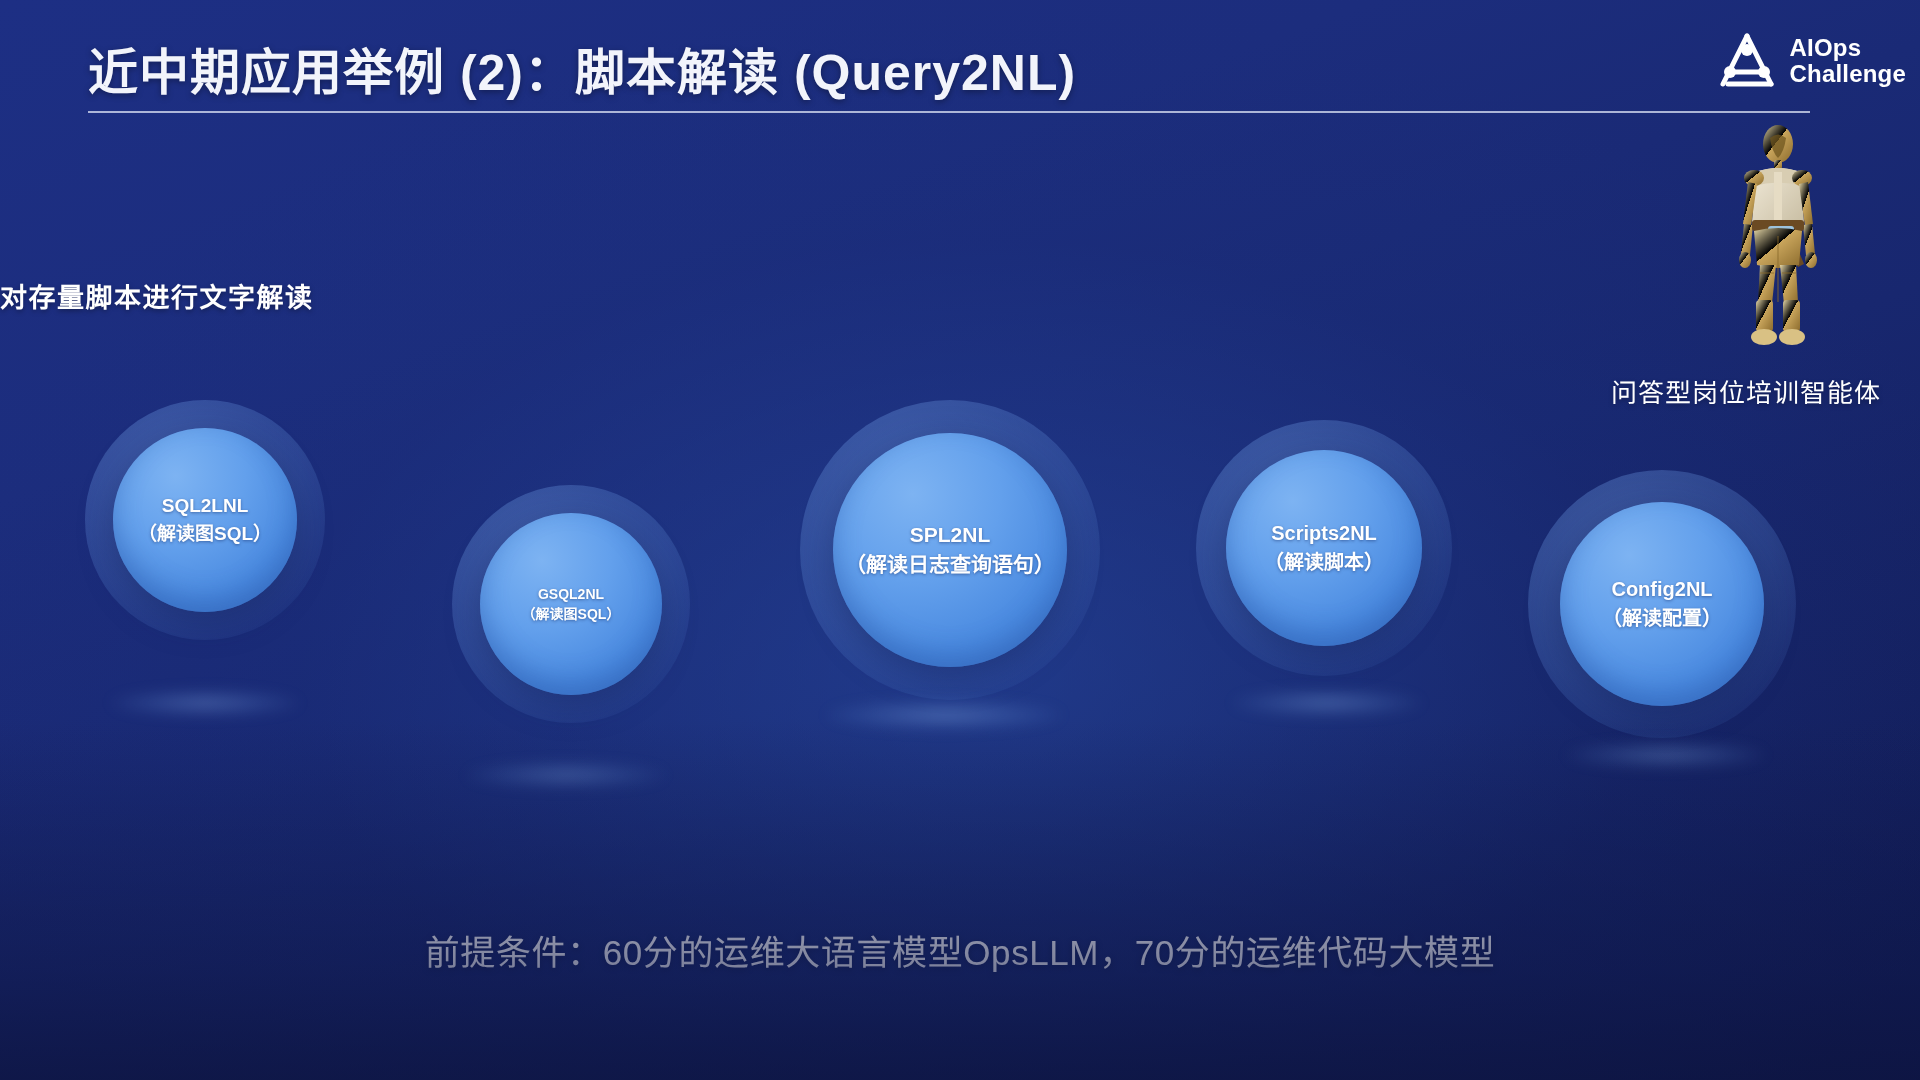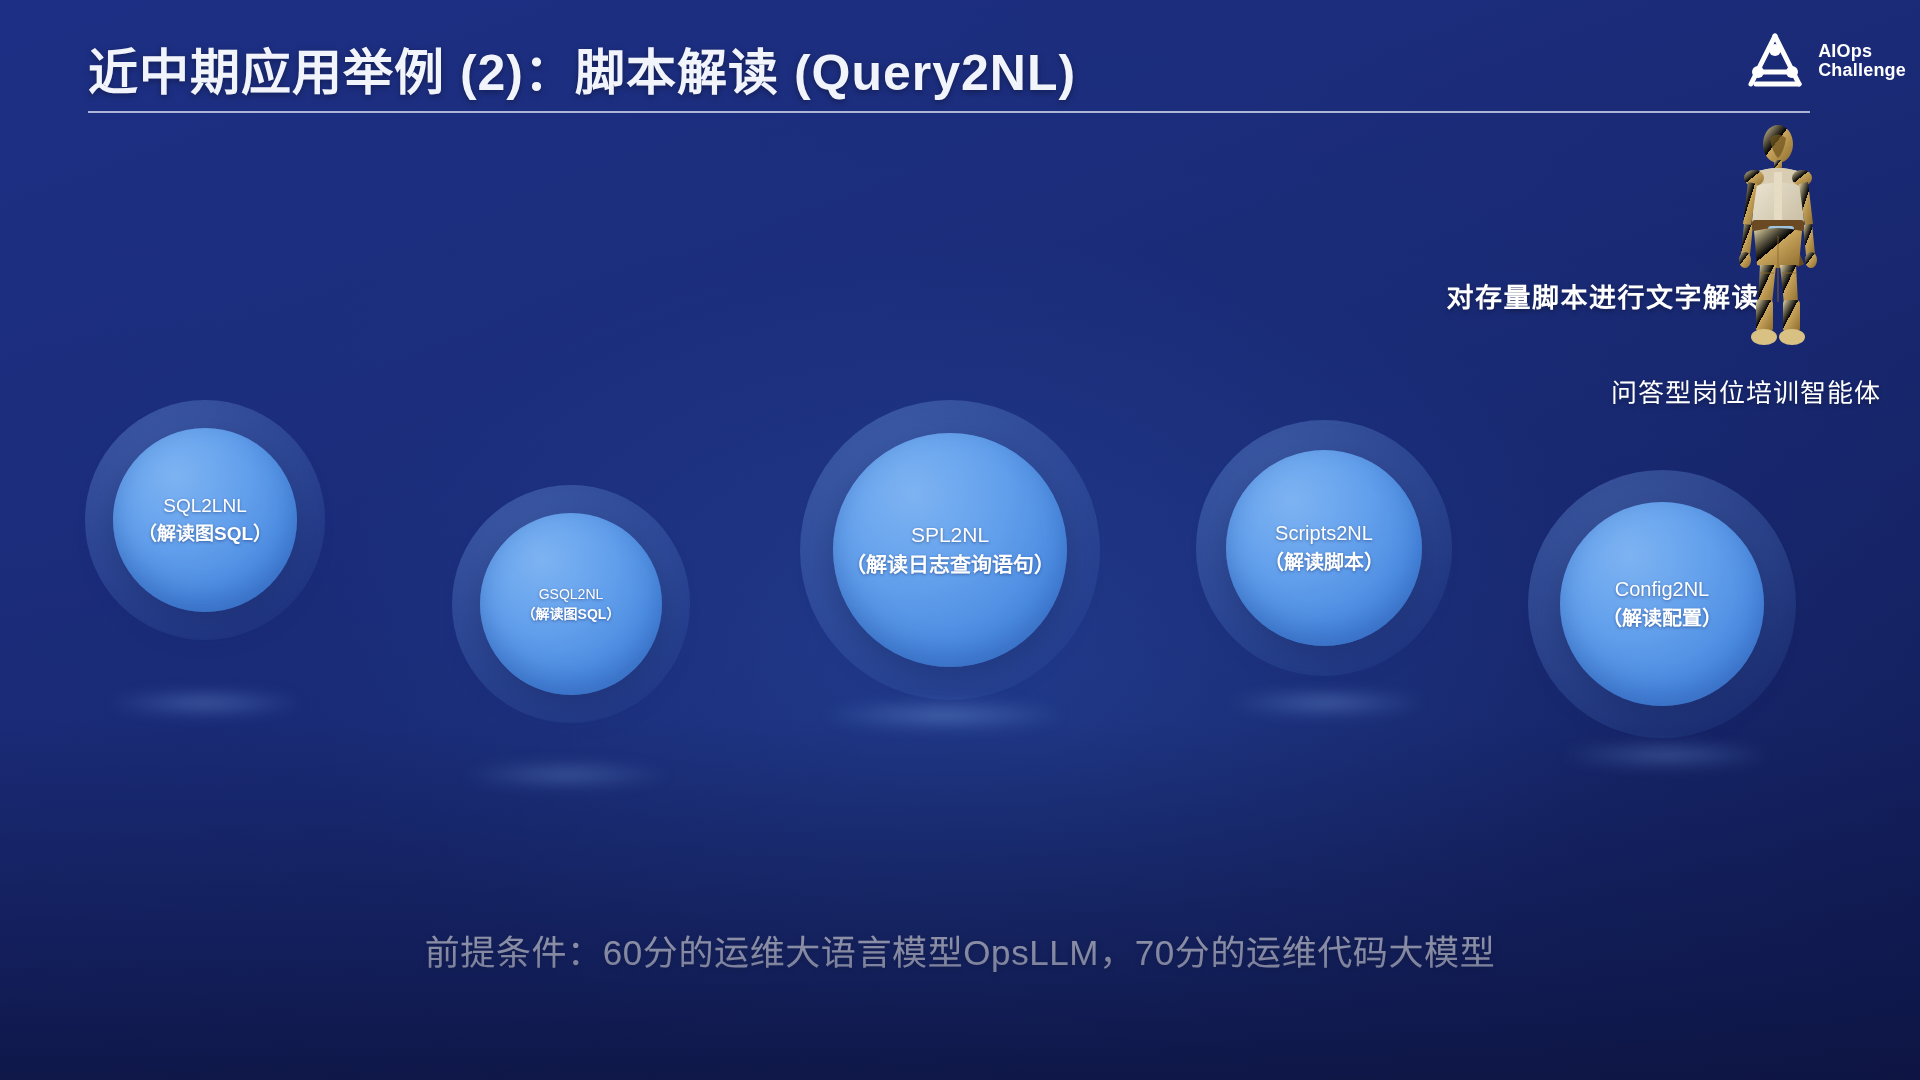--- a/index.html
+++ b/index.html
@@ -60,34 +60,34 @@
     position: absolute;
     right: 42px;
     top: 28px;
     display: flex;
     align-items: center;
     gap: 10px;
   }
   .logo-mark { width: 66px; height: 66px; display:block; }
   .logo-text {
     color: #ffffff;
-    font-size: 18px;
+    font-size: 24px;
     font-weight: bold;
     line-height: 1.07;
     letter-spacing: 0.2px;
   }
   .logo-text span { display:block; }
 
   
   .subtitle {
     position: absolute;
     left: 0;
     top: 276px;
     width: 1760px;
-    text-align: right;
+    text-align: left;
     font-size: 27px;
     font-weight: bold;
     color: #ffffff;
     letter-spacing: 1.5px;
     text-shadow: 0 2px 5px rgba(0,0,0,0.35);
   }
 
   
   .agent { position: absolute; left: 1690px; top: 118px; width: 176px; height: 232px; }
   .agent svg { display:block; width:100%; height:100%; }
@@ -125,21 +125,21 @@
     flex-direction: column;
     align-items: center;
     justify-content: center;
     background: radial-gradient(circle at 34% 26%, #7db3f2 0%, #63a0ec 38%, #4a8ae0 70%, #3f7ad2 100%);
     box-shadow: 0 10px 34px rgba(15,30,90,0.45), inset 0 -12px 26px rgba(30,70,150,0.35);
     text-align: center;
     color: #ffffff;
     line-height: 1.45;
     text-shadow: 0 1px 3px rgba(20,40,95,0.5);
   }
-  .core .name { font-weight: normal; }
+  .core .name { font-weight: bold; }
   .core .desc { font-weight: bold; }
 
   .shadow {
     position: absolute;
     border-radius: 50%;
     background: radial-gradient(ellipse at center, rgba(150,190,245,0.34) 0%, rgba(110,155,225,0.18) 45%, rgba(70,110,190,0.0) 78%);
     filter: blur(7px);
   }
 
   

